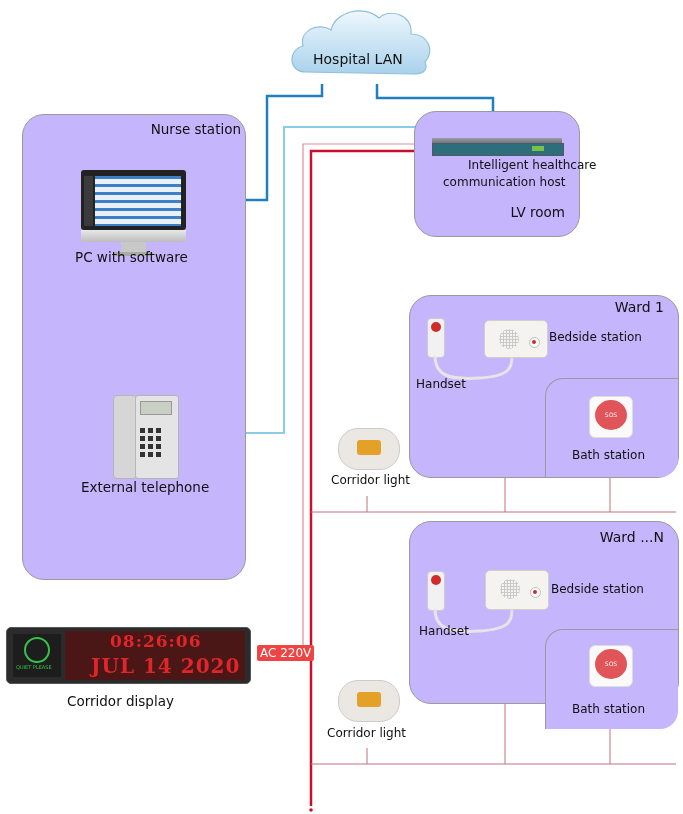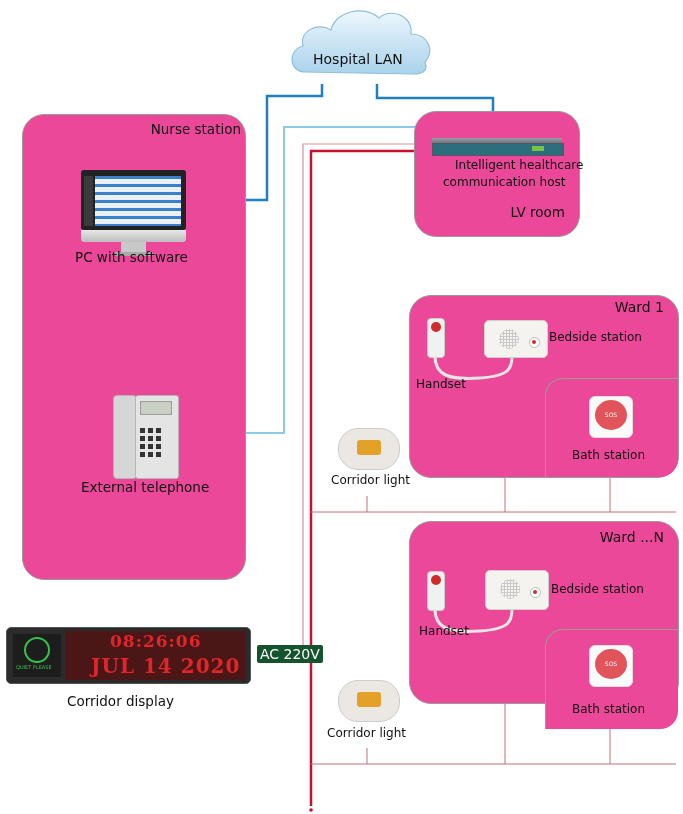--- a/index.html
+++ b/index.html
@@ -1,18 +1,18 @@
 <!DOCTYPE html>
 <html><head>
 <meta charset="utf-8">
 <style>
   html,body{margin:0;padding:0;background:#fff;}
   body{width:683px;height:814px;position:relative;overflow:hidden;font-family:"DejaVu Sans","Liberation Sans",sans-serif;color:#111;}
   .abs{position:absolute;}
-  .box{position:absolute;border:1.2px solid #9a9a9a;border-radius:22px;background:#ec4899;}
+  .box{position:absolute;border:1.2px solid #9a9a9a;border-radius:22px;background:#c4b5fd;}
   .lbl{position:absolute;font-size:12px;white-space:nowrap;text-align:right;}
   .lbl-lg{font-size:13.5px;}
   svg.lines{position:absolute;left:0;top:0;width:683px;height:814px;}
   .cloud-text{font-size:14px;}
   .device{position:absolute;}
 </style>
 </head>
 <body>
 
 <svg class="lines" viewBox="0 0 683 814">
@@ -77,21 +77,21 @@
 <div class="lbl lbl-lg" style="left:81px;top:479px;">External telephone</div>
 
 <div class="box" style="left:414px;top:111px;width:164px;height:124px;">
   <div class="lbl lbl-lg" style="right:14px;top:92px;">LV room</div>
 </div>
 <div class="device" style="left:432px;top:138px;width:130px;height:17px;">
   <div style="position:absolute;left:0;top:0;width:130px;height:5px;background:linear-gradient(#9aa1a6,#6f767b);"></div>
   <div style="position:absolute;left:0;top:5px;width:130px;height:11px;background:#2d6e7d;border:1px solid #556;"></div>
   <div style="position:absolute;left:100px;top:8px;width:12px;height:5px;background:#7bc143;"></div>
 </div>
-<div class="lbl" style="left:455px;top:158px;">Intelligent healthcare</div>
+<div class="lbl" style="left:468px;top:158px;">Intelligent healthcare</div>
 <div class="lbl" style="left:443px;top:175px;">communication host</div>
 
 <div class="box" style="left:409px;top:295px;width:268px;height:181px;">
   <div class="lbl lbl-lg" style="right:14px;top:3px;font-size:14px;">Ward 1</div>
 </div>
 <div class="box" style="left:545px;top:378px;width:132px;height:98px;border-radius:18px 0 18px 0;border-right:none;border-bottom:none;"></div>
 
 <div class="device" style="left:427px;top:318px;width:16px;height:38px;background:#f1f1f1;border:1px solid #ccc;border-radius:4px;">
   <div style="position:absolute;left:3px;top:3px;width:10px;height:10px;border-radius:50%;background:#d02c2c;"></div>
 </div>
@@ -153,13 +153,13 @@
   <div style="position:absolute;left:6px;top:6px;width:48px;height:43px;background:#1d1d1d;">
     <div style="position:absolute;left:11px;top:3px;width:22px;height:22px;border-radius:50%;border:2px solid #35c14a;"></div>
     <div class="lbl" style="left:3px;top:30px;font-size:5px;color:#35c14a;">QUIET PLEASE</div>
   </div>
   <div style="position:absolute;left:58px;top:3px;width:180px;height:49px;background:#4a1616;"></div>
   <div class="lbl" style="left:103px;top:3px;font-family:'DejaVu Serif',serif;font-size:17px;font-weight:bold;color:#e0262a;letter-spacing:1px;">08:26:06</div>
   <div class="lbl" style="left:84px;top:26px;font-family:'DejaVu Serif',serif;font-size:20px;font-weight:bold;color:#e0262a;letter-spacing:1px;">JUL 14 2020</div>
 </div>
 <div class="lbl lbl-lg" style="left:67px;top:693px;">Corridor display</div>
 
-<div class="lbl" style="left:257px;top:645px;font-size:14px;background:#14532d;color:#fff;padding:1px 3px;border-radius:2px;">AC 220V</div>
+<div class="lbl" style="left:257px;top:645px;font-size:12px;background:#ef4444;color:#fff;padding:1px 3px;border-radius:2px;">AC 220V</div>
 
 </body></html>

